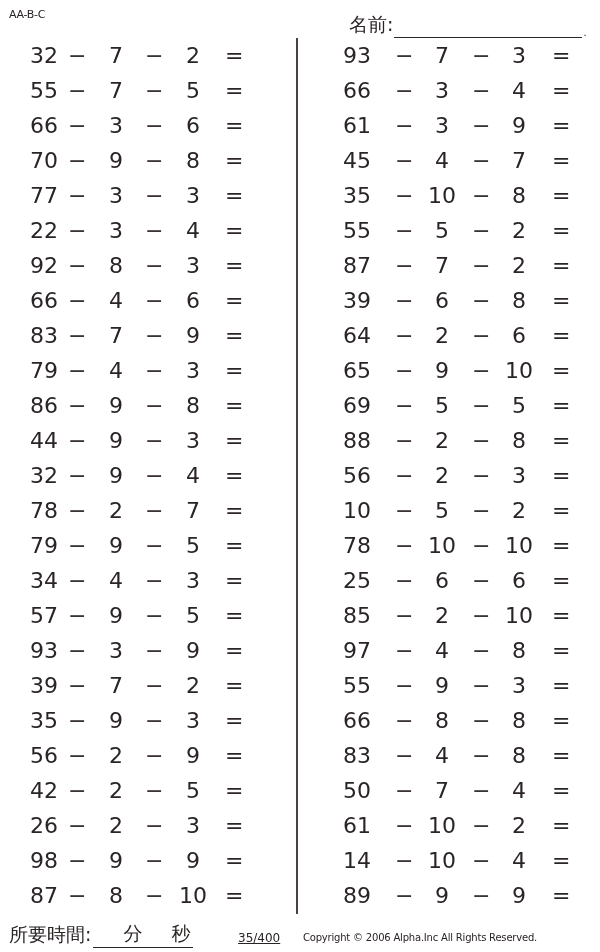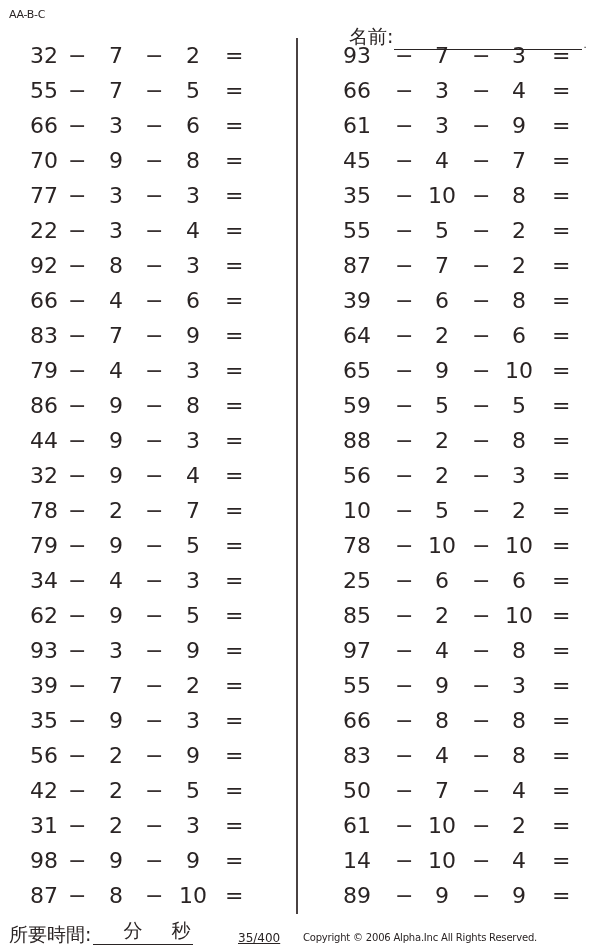--- a/index.html
+++ b/index.html
@@ -6,21 +6,21 @@
   body {
     width: 600px; height: 952px; position: relative; overflow: hidden;
     font-family: "DejaVu Sans", "Liberation Sans", sans-serif;
     color: #2a2424;
   }
   .code {
     position: absolute; left: 9px; top: 8px;
     font-size: 11px; letter-spacing: -0.3px; color: #2a2424; text-align: center;
   }
   .name {
-    position: absolute; left: 349px; top: 24px;
+    position: absolute; left: 349px; top: 12px;
     font-size: 19px; display: flex; align-items: flex-end;
   }
   .name .line {
     display: inline-block; width: 188px; height: 20px;
     border-bottom: 1px solid #2a2424; margin-left: 1px;
   }
   .name .dot { font-size: 10px; margin-left: 1px; }
   .divider {
     position: absolute; left: 296px; top: 38px; width: 2px; height: 876px;
     background: #4a4242;
@@ -40,21 +40,21 @@
   .col.left .eq { left: 225px; }
   .col.right .a { left: 43px; }
   .col.right .m1 { left: 95px; }
   .col.right .b { left: 122px; width: 40px; text-align: center; }
   .col.right .m2 { left: 172px; }
   .col.right .c { left: 199px; width: 40px; text-align: center; }
   .col.right .eq { left: 252px; }
   .minus { color: #3a3333; }
   .footer-time {
     position: absolute; left: 9px; top: 922px; font-size: 19px;
-    display: flex; align-items: flex-start;
+    display: flex; align-items: flex-end;
   }
   .footer-time .blank {
     display: inline-block; width: 100px; border-bottom: 1px solid #2a2424;
     position: relative; height: 22px; margin-left: 2px;
   }
   .footer-time .blank .fun { position: absolute; left: 30px; bottom: 0; }
   .footer-time .blank .byo { position: absolute; left: 78px; bottom: 0; }
   .page {
     position: absolute; left: 238px; top: 931px; font-size: 12px; text-decoration: underline;
   }
@@ -196,21 +196,21 @@
     </div>
     <div class="row">
       <span class="a">34</span>
       <span class="m1 minus">−</span>
       <span class="b">4</span>
       <span class="m2 minus">−</span>
       <span class="c">3</span>
       <span class="eq">=</span>
     </div>
     <div class="row">
-      <span class="a">62</span>
+      <span class="a">57</span>
       <span class="m1 minus">−</span>
       <span class="b">9</span>
       <span class="m2 minus">−</span>
       <span class="c">5</span>
       <span class="eq">=</span>
     </div>
     <div class="row">
       <span class="a">93</span>
       <span class="m1 minus">−</span>
       <span class="b">3</span>
@@ -244,21 +244,21 @@
     </div>
     <div class="row">
       <span class="a">42</span>
       <span class="m1 minus">−</span>
       <span class="b">2</span>
       <span class="m2 minus">−</span>
       <span class="c">5</span>
       <span class="eq">=</span>
     </div>
     <div class="row">
-      <span class="a">31</span>
+      <span class="a">26</span>
       <span class="m1 minus">−</span>
       <span class="b">2</span>
       <span class="m2 minus">−</span>
       <span class="c">3</span>
       <span class="eq">=</span>
     </div>
     <div class="row">
       <span class="a">98</span>
       <span class="m1 minus">−</span>
       <span class="b">9</span>
@@ -351,21 +351,21 @@
     </div>
     <div class="row">
       <span class="a">65</span>
       <span class="m1 minus">−</span>
       <span class="b">9</span>
       <span class="m2 minus">−</span>
       <span class="c">10</span>
       <span class="eq">=</span>
     </div>
     <div class="row">
-      <span class="a">59</span>
+      <span class="a">69</span>
       <span class="m1 minus">−</span>
       <span class="b">5</span>
       <span class="m2 minus">−</span>
       <span class="c">5</span>
       <span class="eq">=</span>
     </div>
     <div class="row">
       <span class="a">88</span>
       <span class="m1 minus">−</span>
       <span class="b">2</span>

